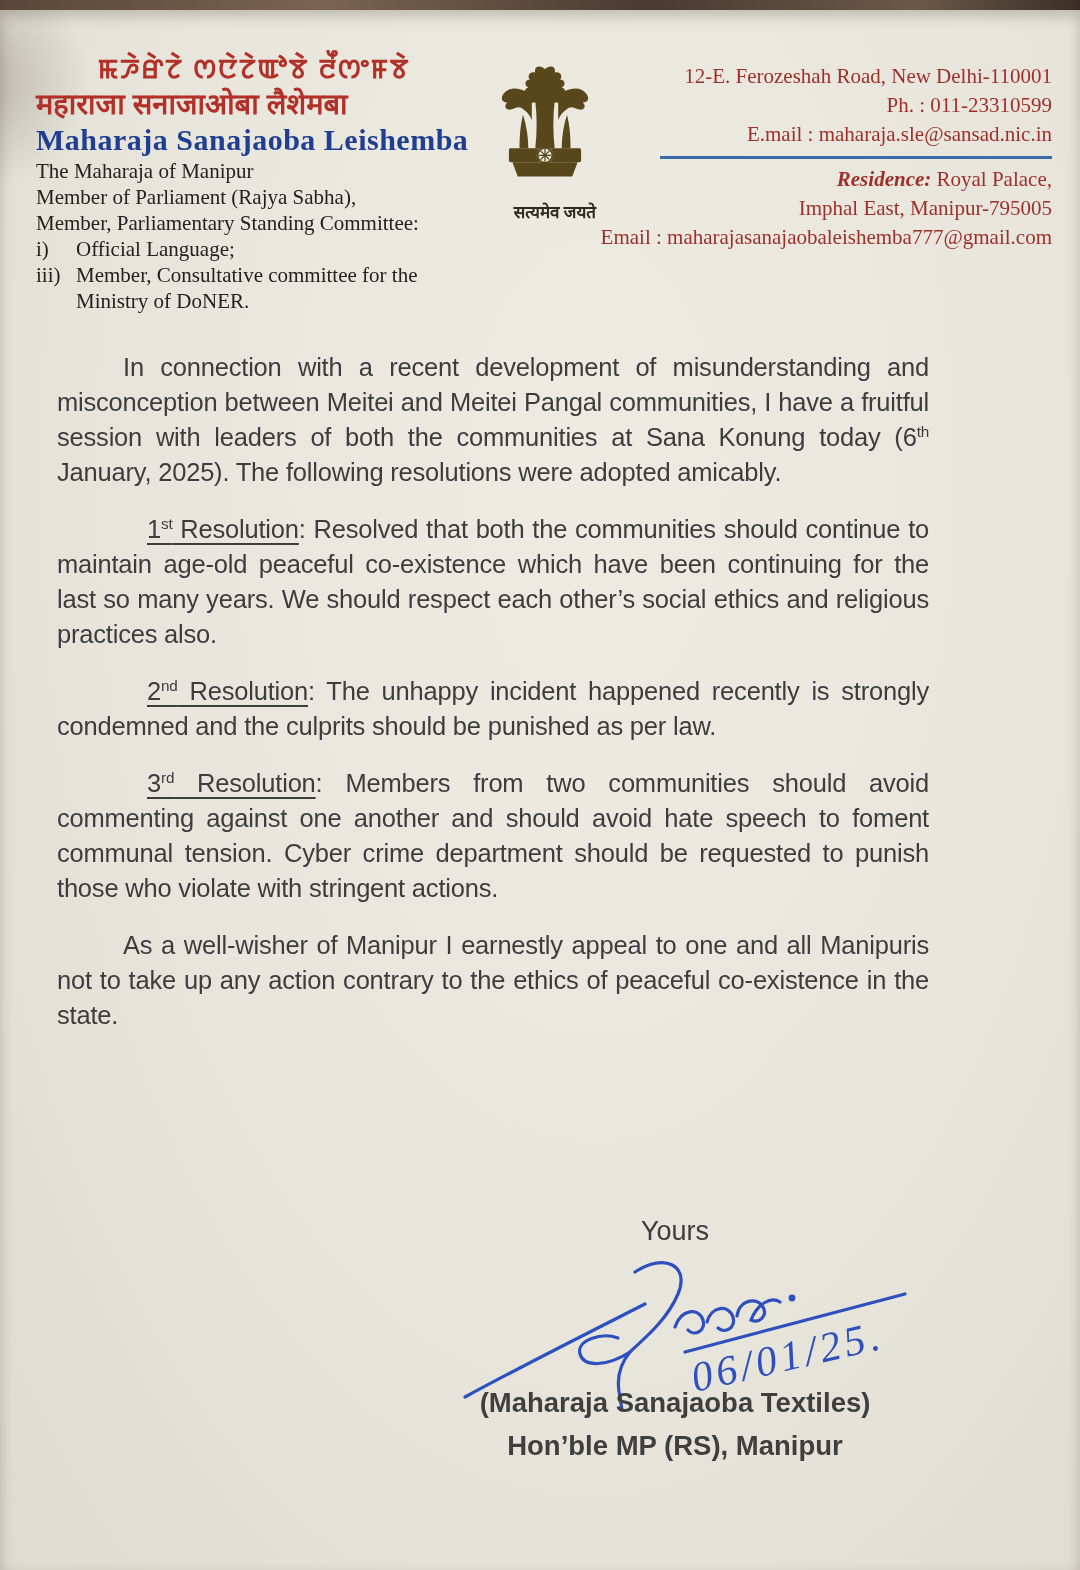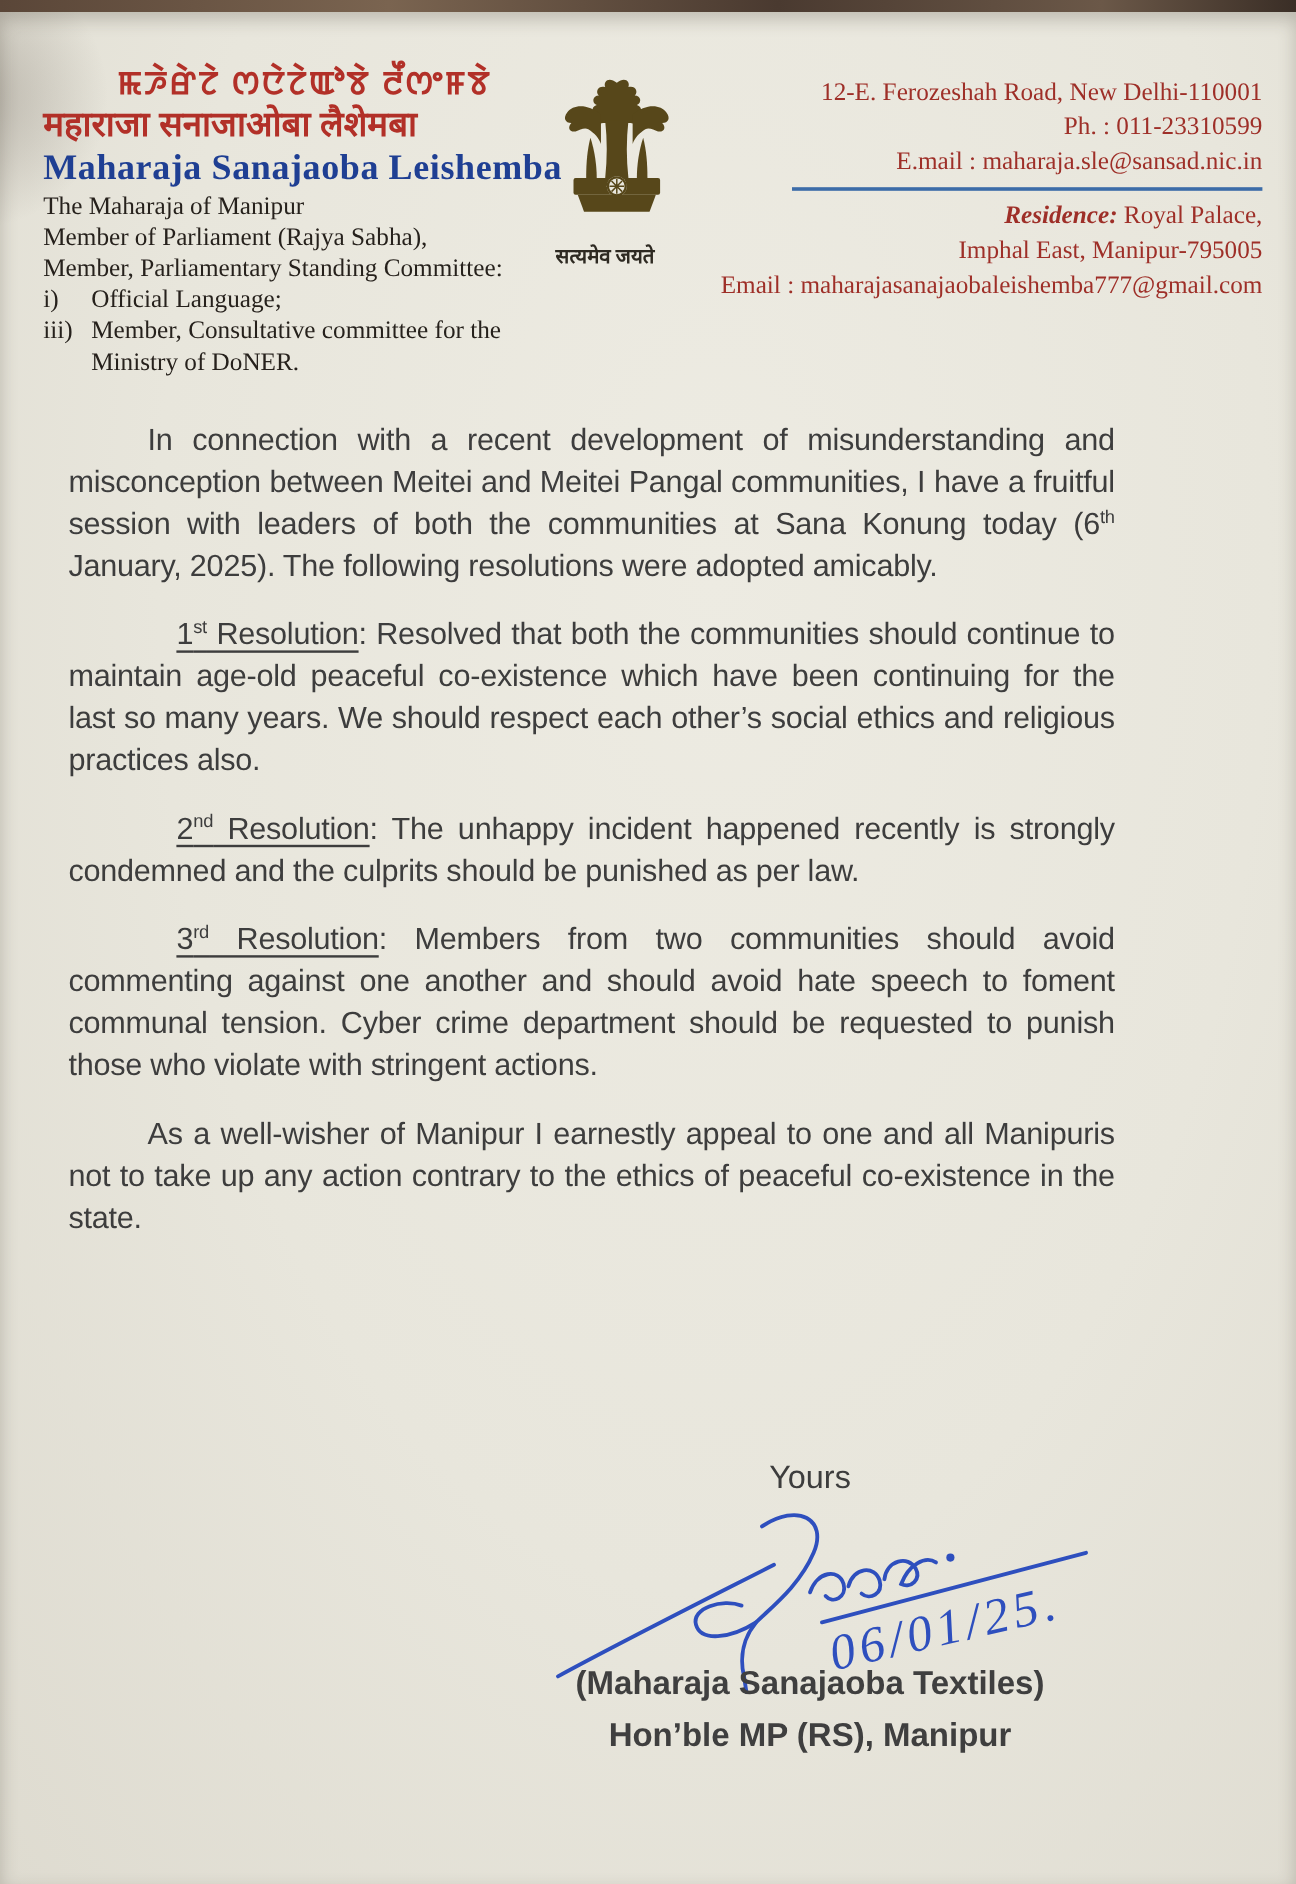--- a/index.html
+++ b/index.html
@@ -26,21 +26,21 @@
     box-shadow:inset 0 6px 14px rgba(60,50,40,.25);
   }
   
   .hdr-left{position:absolute;left:36px;top:42px;width:436px;color:#26211c;}
   .meetei{font-size:27px;font-weight:bold;color:var(--red-script);letter-spacing:2px;line-height:34px;text-align:center;}
   .devanagari{font-size:29px;font-weight:bold;color:var(--red-script);line-height:36px;}
   .name-en{font-family:"Liberation Serif",serif;font-size:30px;font-weight:bold;color:var(--navy-name);line-height:36px;letter-spacing:.5px;}
   .hdr-sub{font-family:"Liberation Serif",serif;font-size:21px;line-height:26px;}
   .c-item{font-family:"Liberation Serif",serif;font-size:21px;line-height:26px;padding-left:40px;text-indent:-40px;}
   .c-item .idx{display:inline-block;width:40px;text-indent:0;}
-  .emblem{position:absolute;left:463px;top:52px;width:104px;text-align:left;color:var(--emblem-bronze);}
+  .emblem{position:absolute;left:492px;top:52px;width:104px;text-align:right;color:var(--emblem-bronze);}
   .emblem-caption{font-family:"Liberation Serif",serif;font-size:17px;font-weight:bold;color:#2e2a22;margin-top:2px;}
   .hdr-right{position:absolute;right:28px;top:52px;width:480px;text-align:right;
     font-family:"Liberation Serif",serif;font-size:21px;line-height:29px;color:var(--maroon-contact);}
   .blue-rule{border:none;border-top:3px solid var(--blue-rule);width:392px;margin:7px 0 6px auto;}
   .res-label{font-style:italic;font-weight:bold;}
   
   .letter-body{position:absolute;left:57px;top:340px;width:872px;
     font-size:25.5px;line-height:35px;color:var(--body-ink);text-align:justify;letter-spacing:-.2px;}
   .letter-body p{margin:0 0 22px 0;text-indent:66px;}
   .letter-body sup{font-size:60%;line-height:0;vertical-align:super;}

